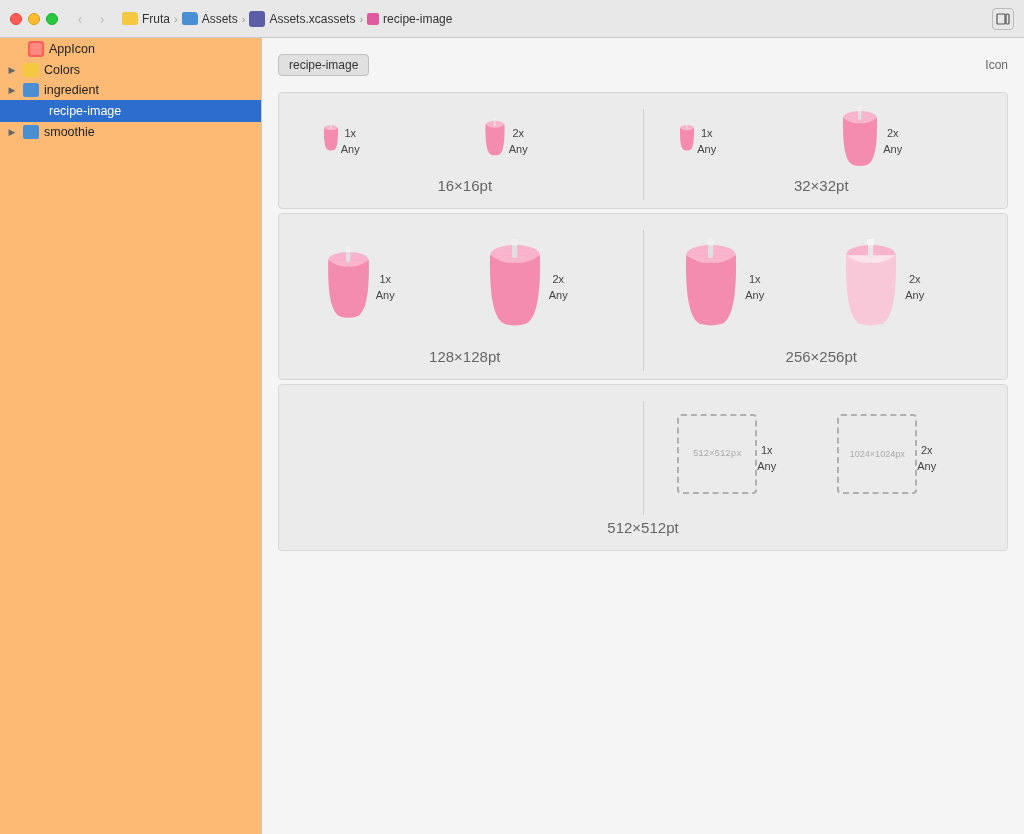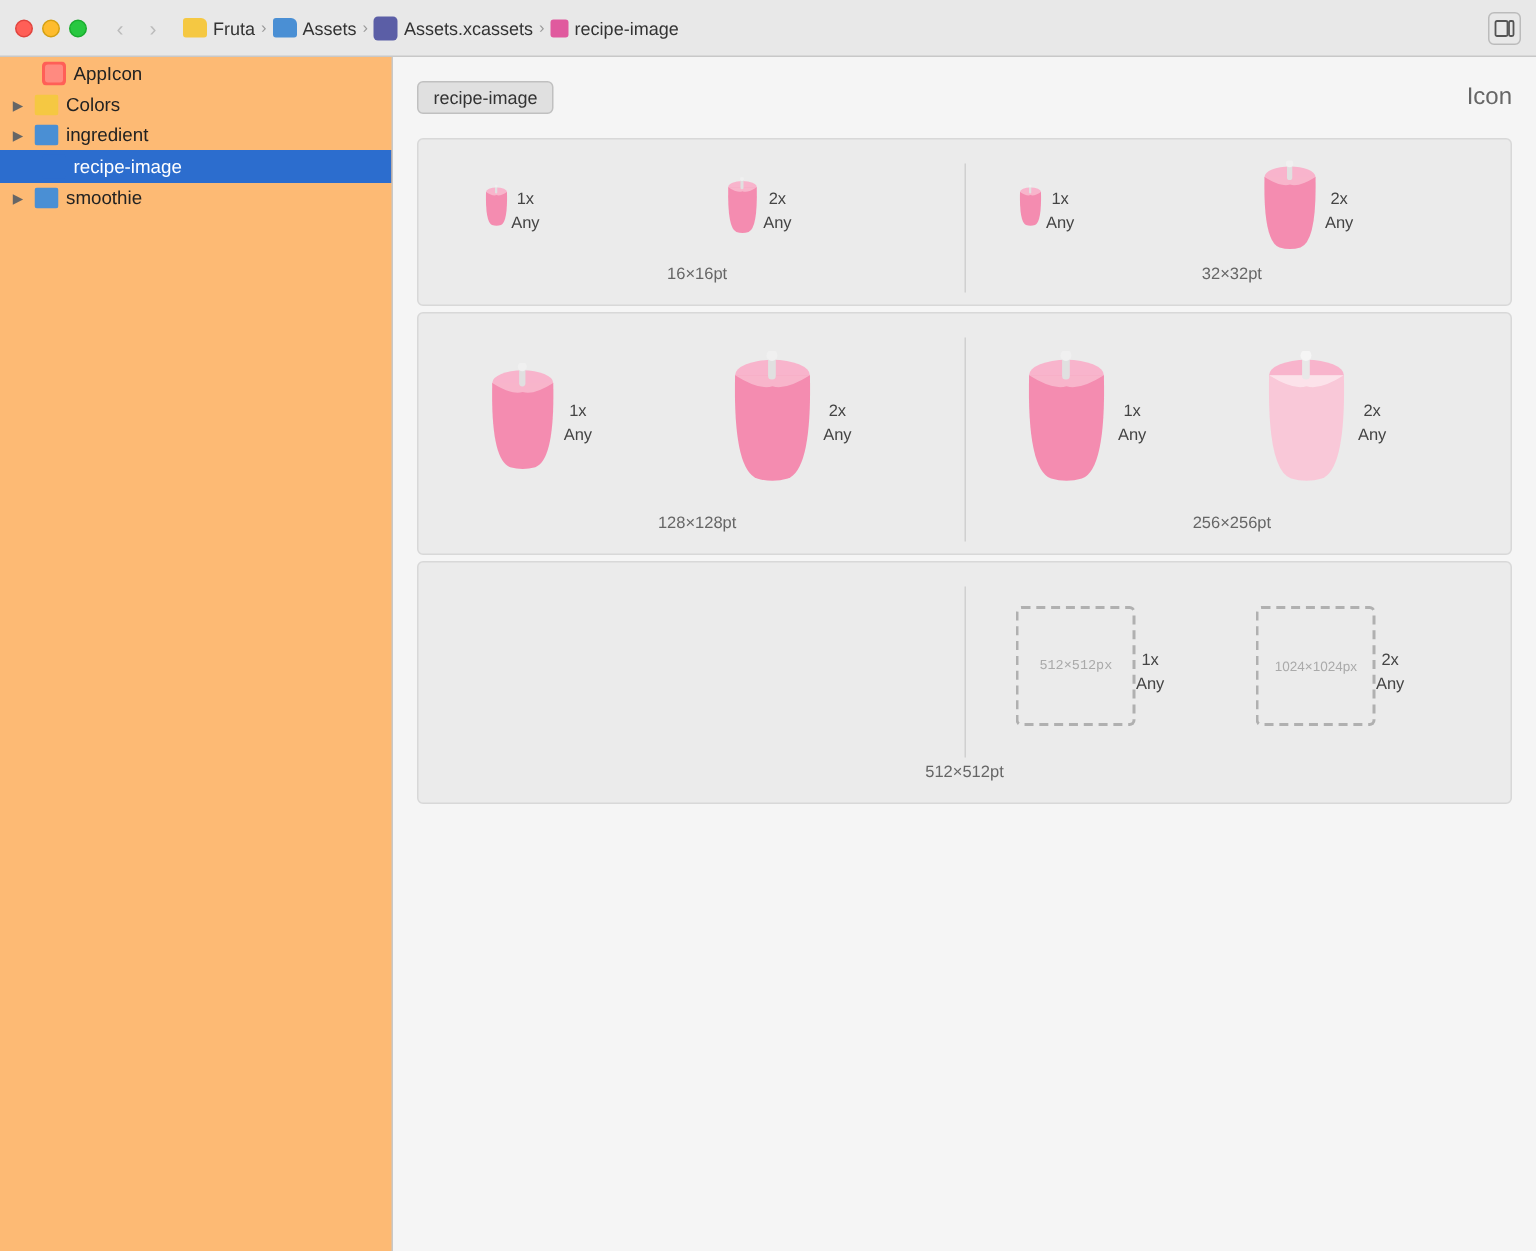--- a/index.html
+++ b/index.html
@@ -162,21 +162,21 @@
     .asset-title {
       background: #e0e0e0;
       border: 1px solid #c0c0c0;
       border-radius: 4px;
       padding: 3px 10px;
       font-size: 12px;
       color: #333;
       font-weight: 500;
     }
     .icon-label {
-      font-size: 16px;
+      font-size: 12px;
       color: #666;
     }
 
     
     .asset-section {
       background: #ebebeb;
       border: 1px solid #d8d8d8;
       border-radius: 4px;
       margin-bottom: 4px;
       padding: 16px 8px 8px 8px;
@@ -192,21 +192,21 @@
 
     .asset-image-container {
       display: flex;
       align-items: center;
       justify-content: center;
       margin-bottom: 8px;
     }
 
     .section-label {
       text-align: center;
-      font-size: 11px;
+      font-size: 15px;
       color: #666;
       margin-top: 4px;
       padding-bottom: 6px;
     }
 
     .scale-label {
       font-size: 11px;
       color: #444;
       text-align: center;
       line-height: 1.5;

